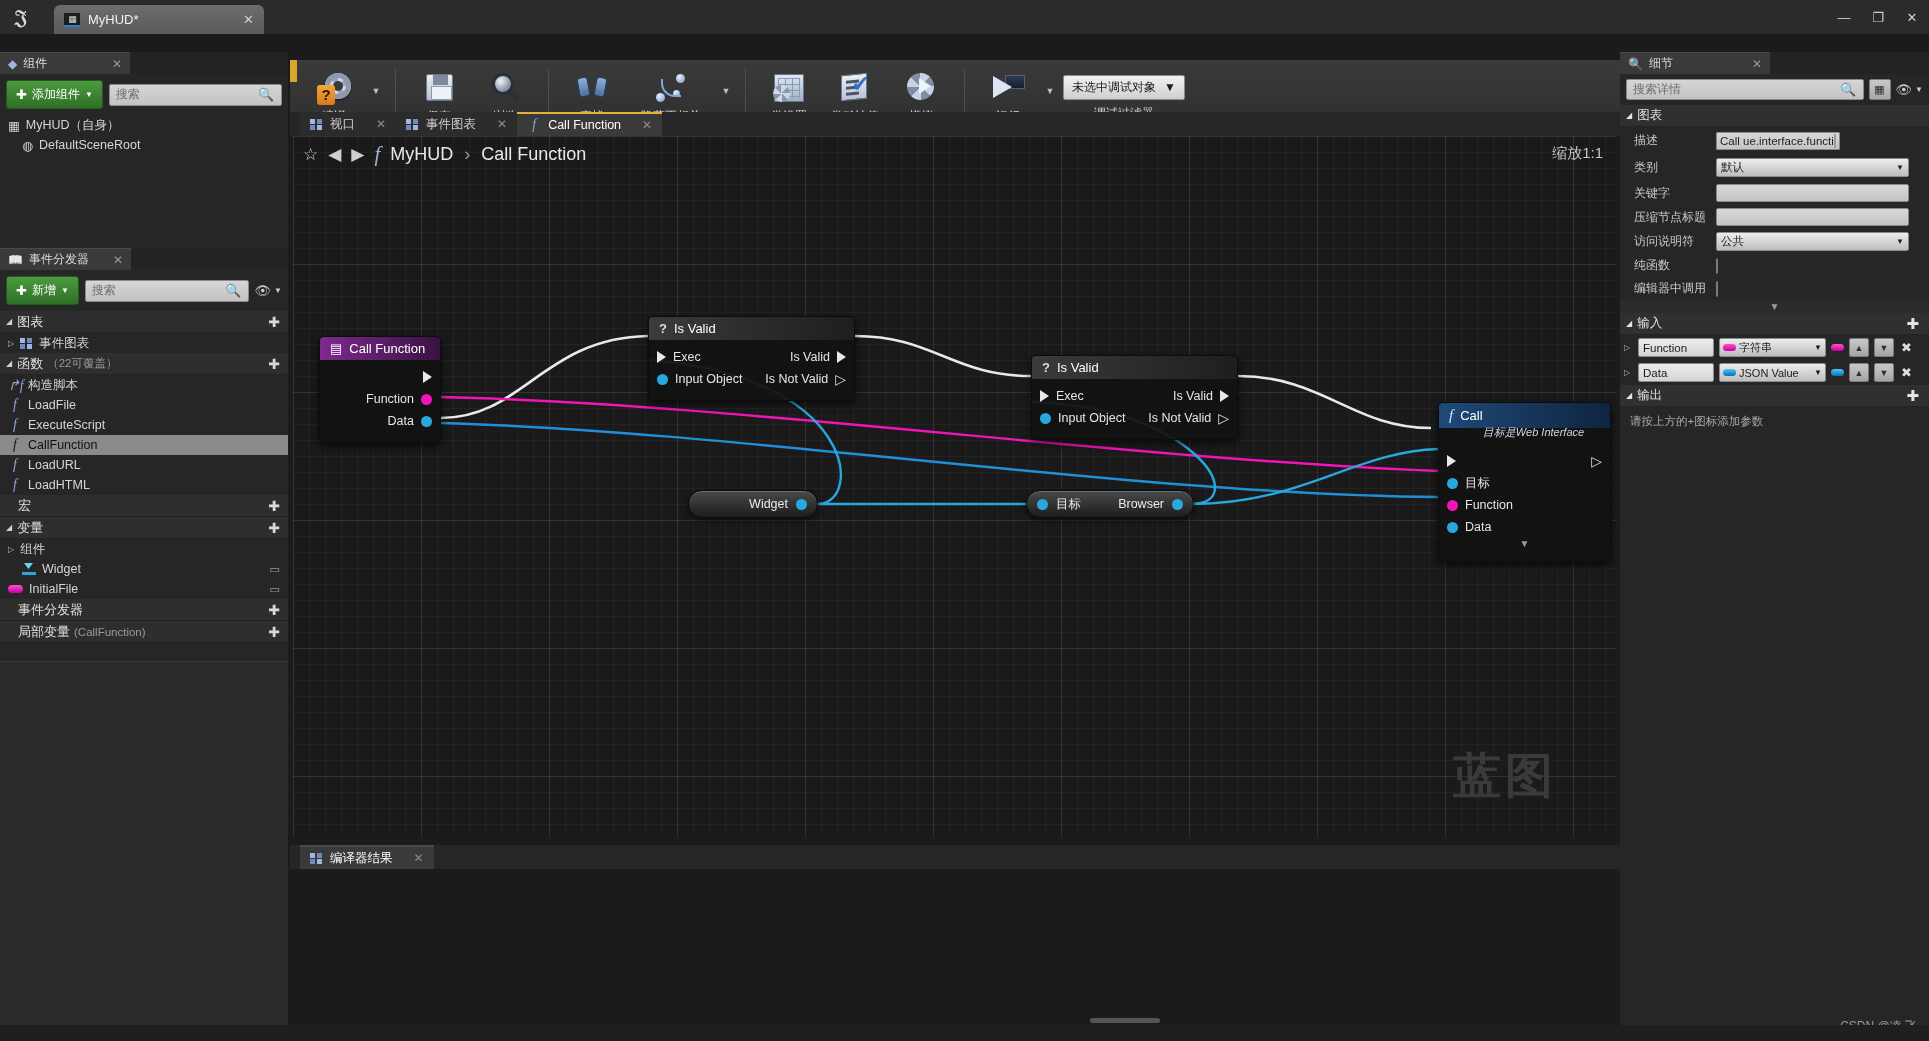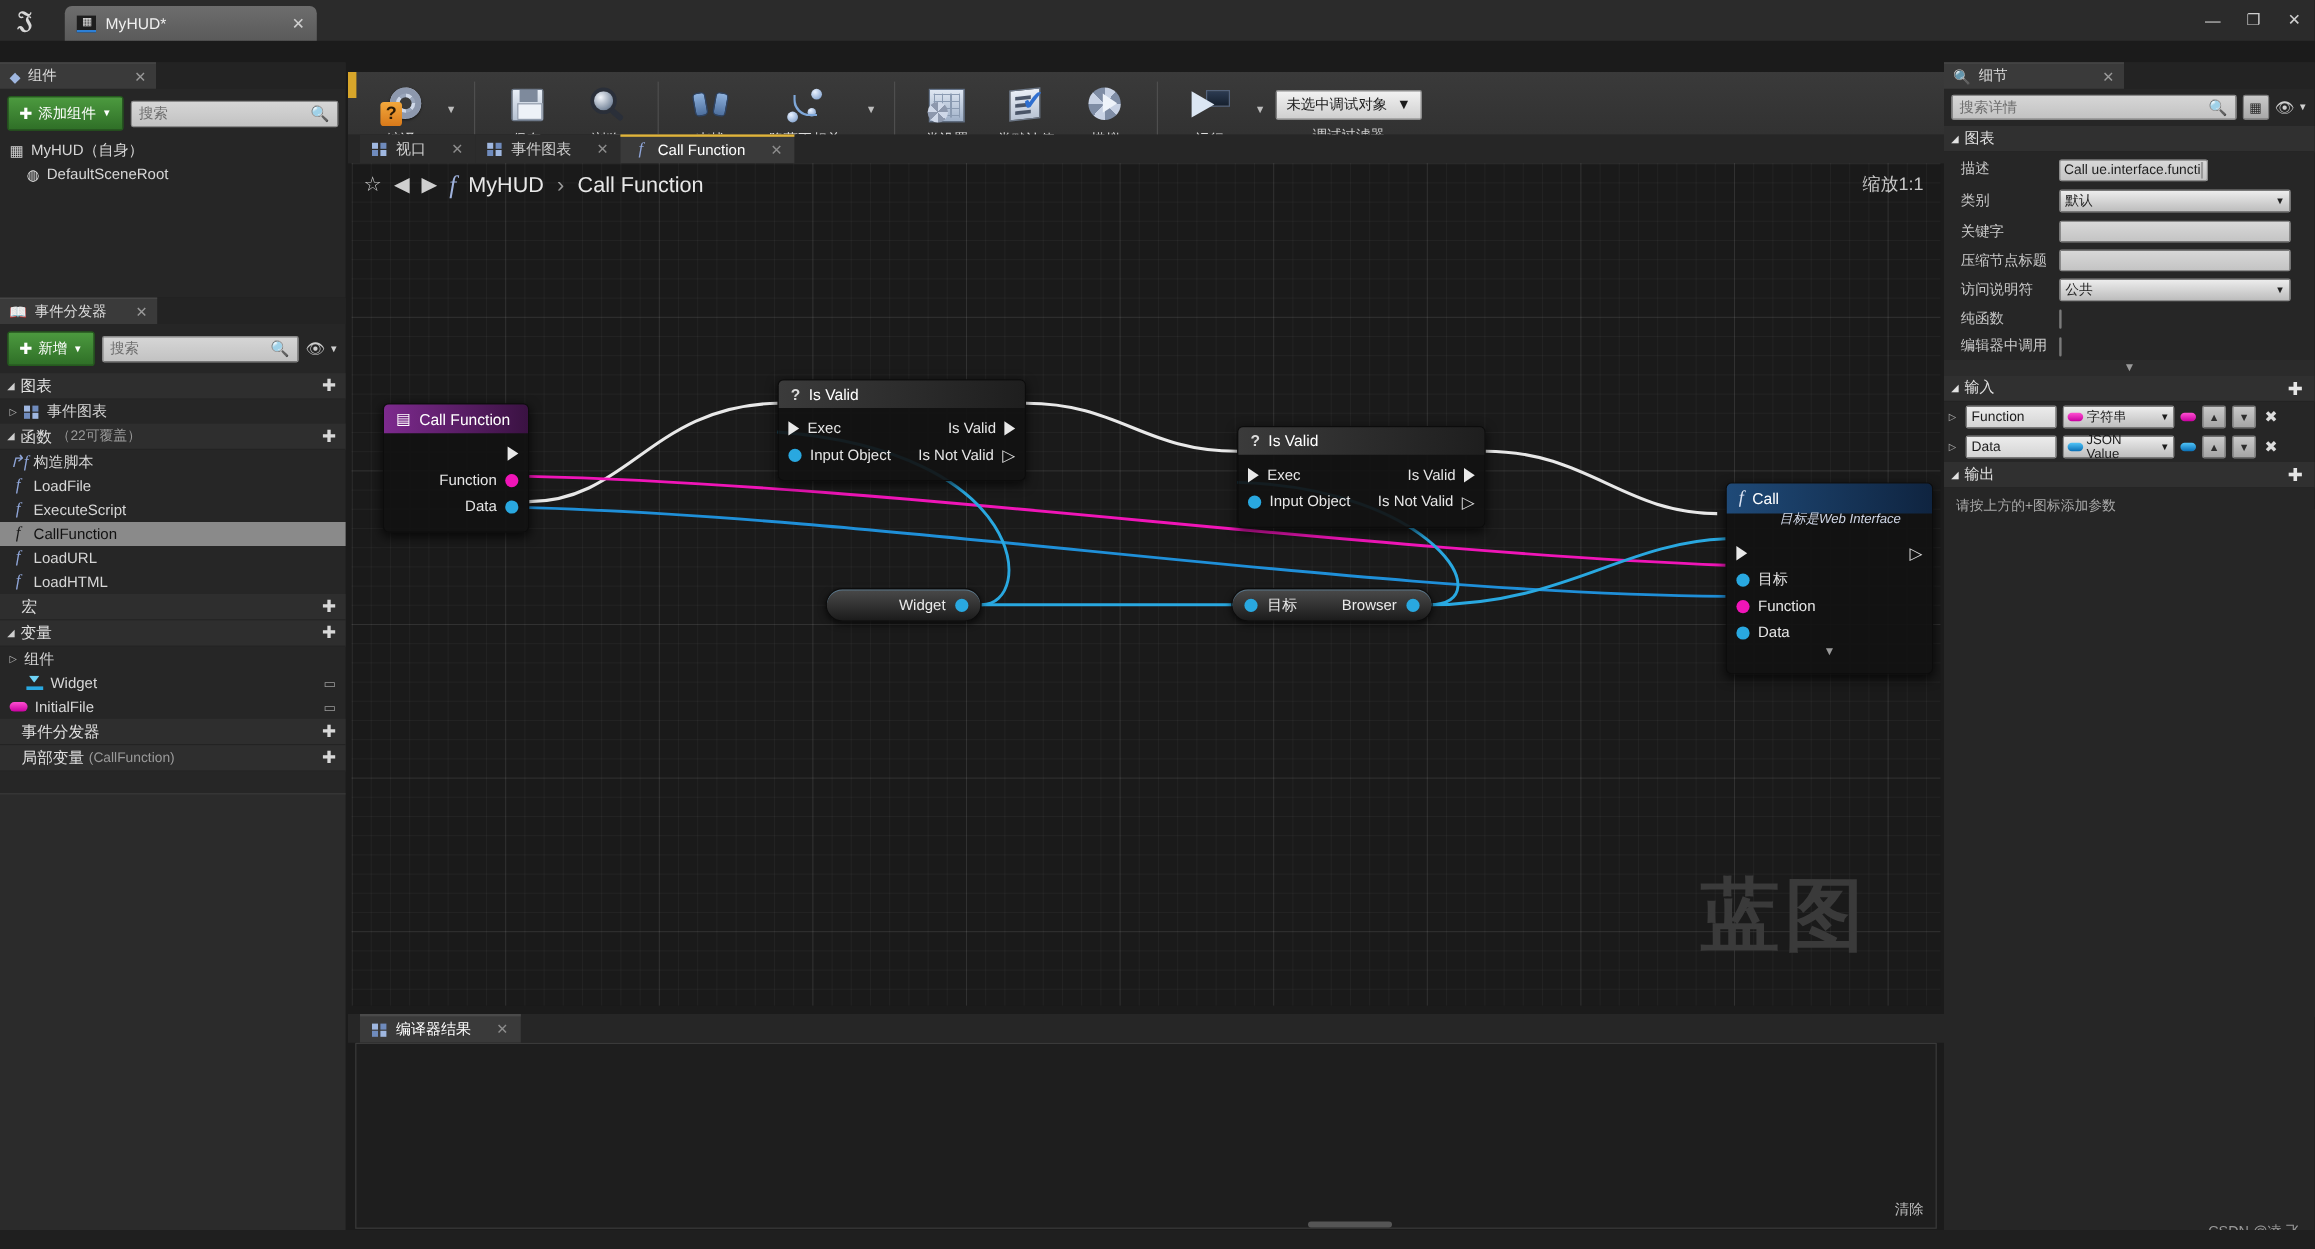--- a/index.html
+++ b/index.html
@@ -233,21 +233,21 @@
     background-size: 16px 16px, 16px 16px, 128px 128px, 128px 128px;
     overflow:hidden;
   }
   .graph-header { position:absolute; left:0; top:0; width:100%; height:36px;
     display:flex; align-items:center; gap:10px; padding-left:10px; z-index:5;}
   .gh-ico { color:#cfcfcf; font-size:17px; }
   .bc-fn { font-family:"Liberation Serif", serif; font-style:italic; color:#9fb2dd; font-size:21px;}
   .bc { color:#e8e8e8; font-size:18px; }
   .bc .sep { color:#9a9a9a; margin:0 6px; }
   .zoomlbl { position:absolute; right:14px; top:8px; color:#c8c8c8; font-size:15px;}
-  .watermark { position:absolute; right:60px; bottom:30px; font-size:66px; color:#3a3a3a;
+  .watermark { position:absolute; right:60px; bottom:30px; font-size:48px; color:#3a3a3a;
     letter-spacing:4px; font-weight:bold; }
 
   
   .node { position:absolute; border-radius:5px; background:rgba(18,18,18,.93);
     border:1px solid #0c0c0c; box-shadow:0 3px 9px rgba(0,0,0,.7); color:#e6e6e6; }
   .node .hdr { border-radius:4px 4px 0 0; padding:4px 10px; font-size:13px; display:flex;
     align-items:center; gap:7px; color:#fff; }
   .hdr.purple { background:linear-gradient(90deg,#7d2a8e,#3a1242); }
   .hdr.grey   { background:linear-gradient(90deg,#3b3b3b,#1e1e1e); }
   .hdr.blue   { background:linear-gradient(90deg,#1f4a78,#0f2440); }
@@ -299,21 +299,21 @@
   .descbox .l2 { background:#fff; border:1px solid #9a9a9a; height:10px; margin-top:3px; width:78%; }
   .combofield { background:linear-gradient(#ededed,#bdbdbd); border:1px solid #8a8a8a; border-radius:2px;
     height:19px; color:#1f1f1f; font-size:11.5px; padding:0 4px; display:flex; align-items:center;}
   .combofield .car { margin-left:auto; font-size:8px; }
   .chk { width:13px; height:13px; background:linear-gradient(#bdbdbd,#9d9d9d); border:1px solid #7a7a7a; border-radius:2px;}
   .det-collapse { text-align:center; color:#9a9a9a; font-size:10px; background:#2b2b2b; padding:1px 0;}
   .param-row { display:flex; align-items:center; gap:5px; padding:3px 6px 3px 4px; }
   .param-row .tri { font-size:8px; color:#b5b5b5; width:9px;}
   .param-name { width:76px; background:linear-gradient(#ececec,#d4d4d4); border:1px solid #8a8a8a;
     border-radius:2px; height:19px; font-size:11.5px; color:#1b1b1b; padding:0 4px; display:flex; align-items:center;}
-  .param-type { width:93px; background:linear-gradient(#ededed,#bdbdbd); border:1px solid #8a8a8a;
+  .param-type { width:107px; background:linear-gradient(#ededed,#bdbdbd); border:1px solid #8a8a8a;
     border-radius:2px; height:19px; font-size:11px; color:#1b1b1b; padding:0 3px; display:flex; align-items:center; gap:3px;}
   .param-type .car { margin-left:auto; font-size:8px;}
   .pillsm { width:13px; height:7px; border-radius:4px; display:inline-block;}
   .pillsm.pink{ background:linear-gradient(#ff4fd1,#c800a0);}
   .pillsm.blue{ background:linear-gradient(#4fc3f7,#0a6fb5);}
   .arwbtn { width:20px; height:19px; background:linear-gradient(#c9c9c9,#a4a4a4); border:1px solid #7d7d7d;
     border-radius:2px; display:flex; align-items:center; justify-content:center; font-size:9px; color:#2e2e2e;}
   .xbtn { color:#dcdcdc; font-size:13px; font-weight:bold; margin-left:2px;}
   .hint { font-size:11.5px; color:#a8a8a8; padding:7px 10px;}
 
@@ -727,23 +727,20 @@
     <div class="watermark">蓝图</div>
   </div>
 
   <div id="compiler-tabrow">
     <div class="gtab active" style="border-top-color:#4a4a4a">
       <span class="gico"></span>
       <span>编译器结果</span>
       <span class="x">✕</span>
     </div>
   </div>
-  <div id="compiler">
-    <span class="clearlnk">清除</span>
-  </div>
   <div class="scrollbar-h"></div>
 
   <div id="details">
     <div class="panel-tabrow">
       <div class="panel-tab" style="min-width:150px">
         <span style="color:#9fb7e0">🔍</span>
         <span>细节</span>
         <span class="x">✕</span>
       </div>
     </div>

